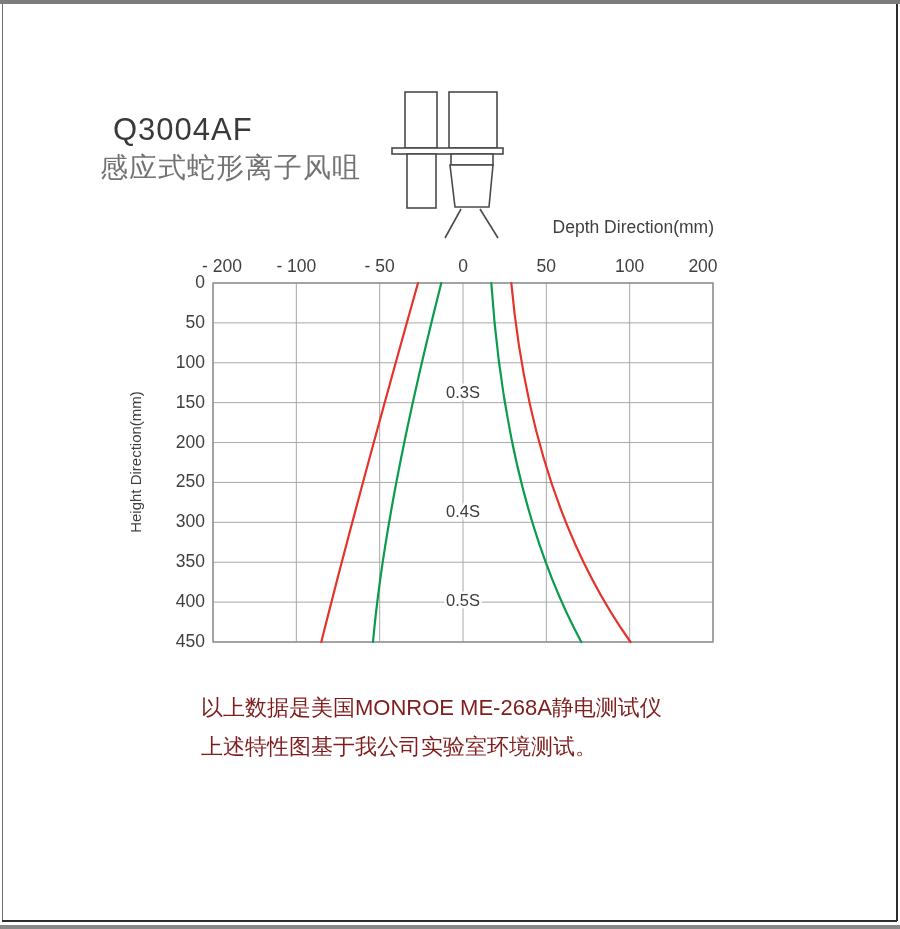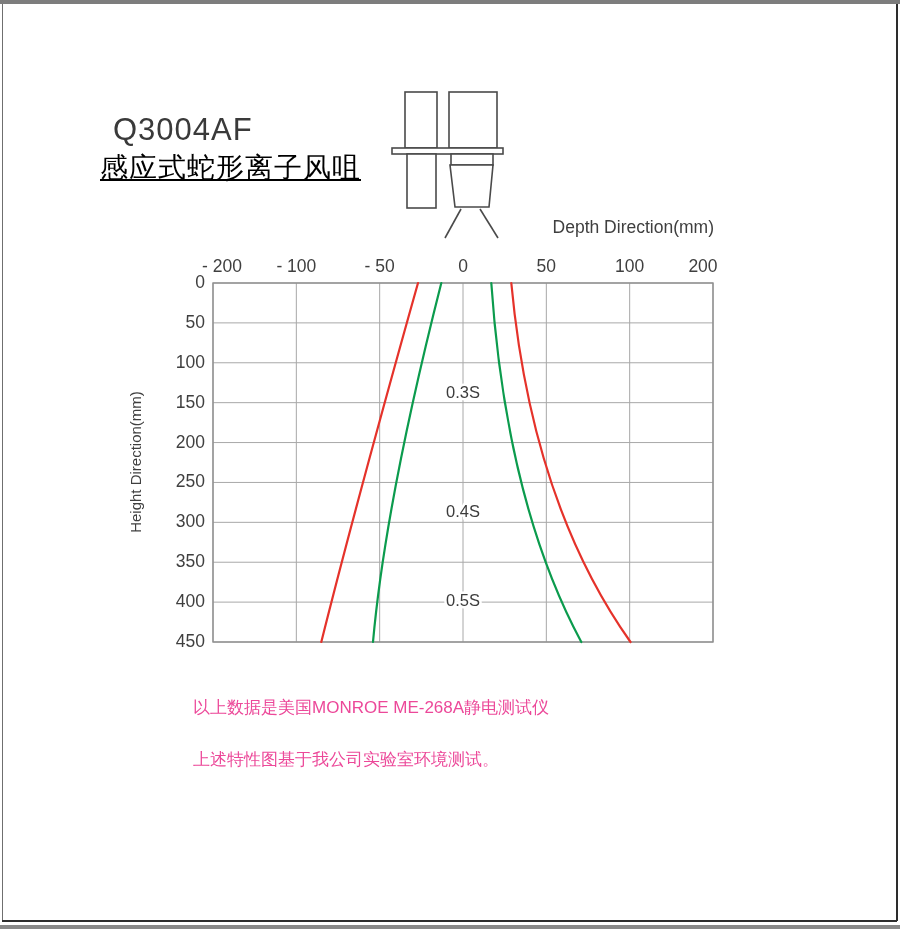--- a/index.html
+++ b/index.html
@@ -4,26 +4,26 @@
 <style>
   html,body{margin:0;padding:0;background:#ffffff;}
   body{font-family:"Liberation Sans","DejaVu Sans",sans-serif;}
   #page{position:relative;width:900px;height:929px;background:#ffffff;overflow:hidden;}
   .edge-top{position:absolute;left:0;top:0;width:900px;height:4px;background:#7d7d7d;}
   .edge-left{position:absolute;left:2px;top:4px;width:1px;height:917px;background:#6f6f6f;}
   .edge-right{position:absolute;left:896px;top:4px;width:2px;height:917px;background:#2d2d2d;}
   .edge-bottom-line{position:absolute;left:2px;top:920px;width:895px;height:2px;background:#2d2d2d;}
   .edge-bottom{position:absolute;left:0;top:925px;width:900px;height:4px;background:#888888;}
   #title{position:absolute;left:113px;top:112px;font-size:31px;color:#3a3a3a;letter-spacing:1px;}
-  #subtitle{position:absolute;left:100px;top:149px;font-size:28px;color:#000000;letter-spacing:1px;text-decoration:underline;}
+  #subtitle{position:absolute;left:100px;top:149px;font-size:28px;color:#737373;letter-spacing:1px;}
   #nozzle{position:absolute;left:385px;top:85px;}
   #chart-svg{position:absolute;left:0;top:0;}
-  .notes{position:absolute;left:193px;top:694px;font-size:17px;color:#ec4899;}
+  .notes{position:absolute;left:201px;top:694px;font-size:22px;color:#7f1d1d;}
   .notes p{margin:0;line-height:28px;}
-  .notes p.gap{margin-top:24px;}
+  .notes p.gap{margin-top:11px;}
   svg text{font-family:"Liberation Sans","DejaVu Sans",sans-serif;}
 </style>
 </head>
 <body>
 
 <div id="page">
 
   <div class="edge-top"></div>
   <div class="edge-left"></div>
   <div class="edge-right"></div>

